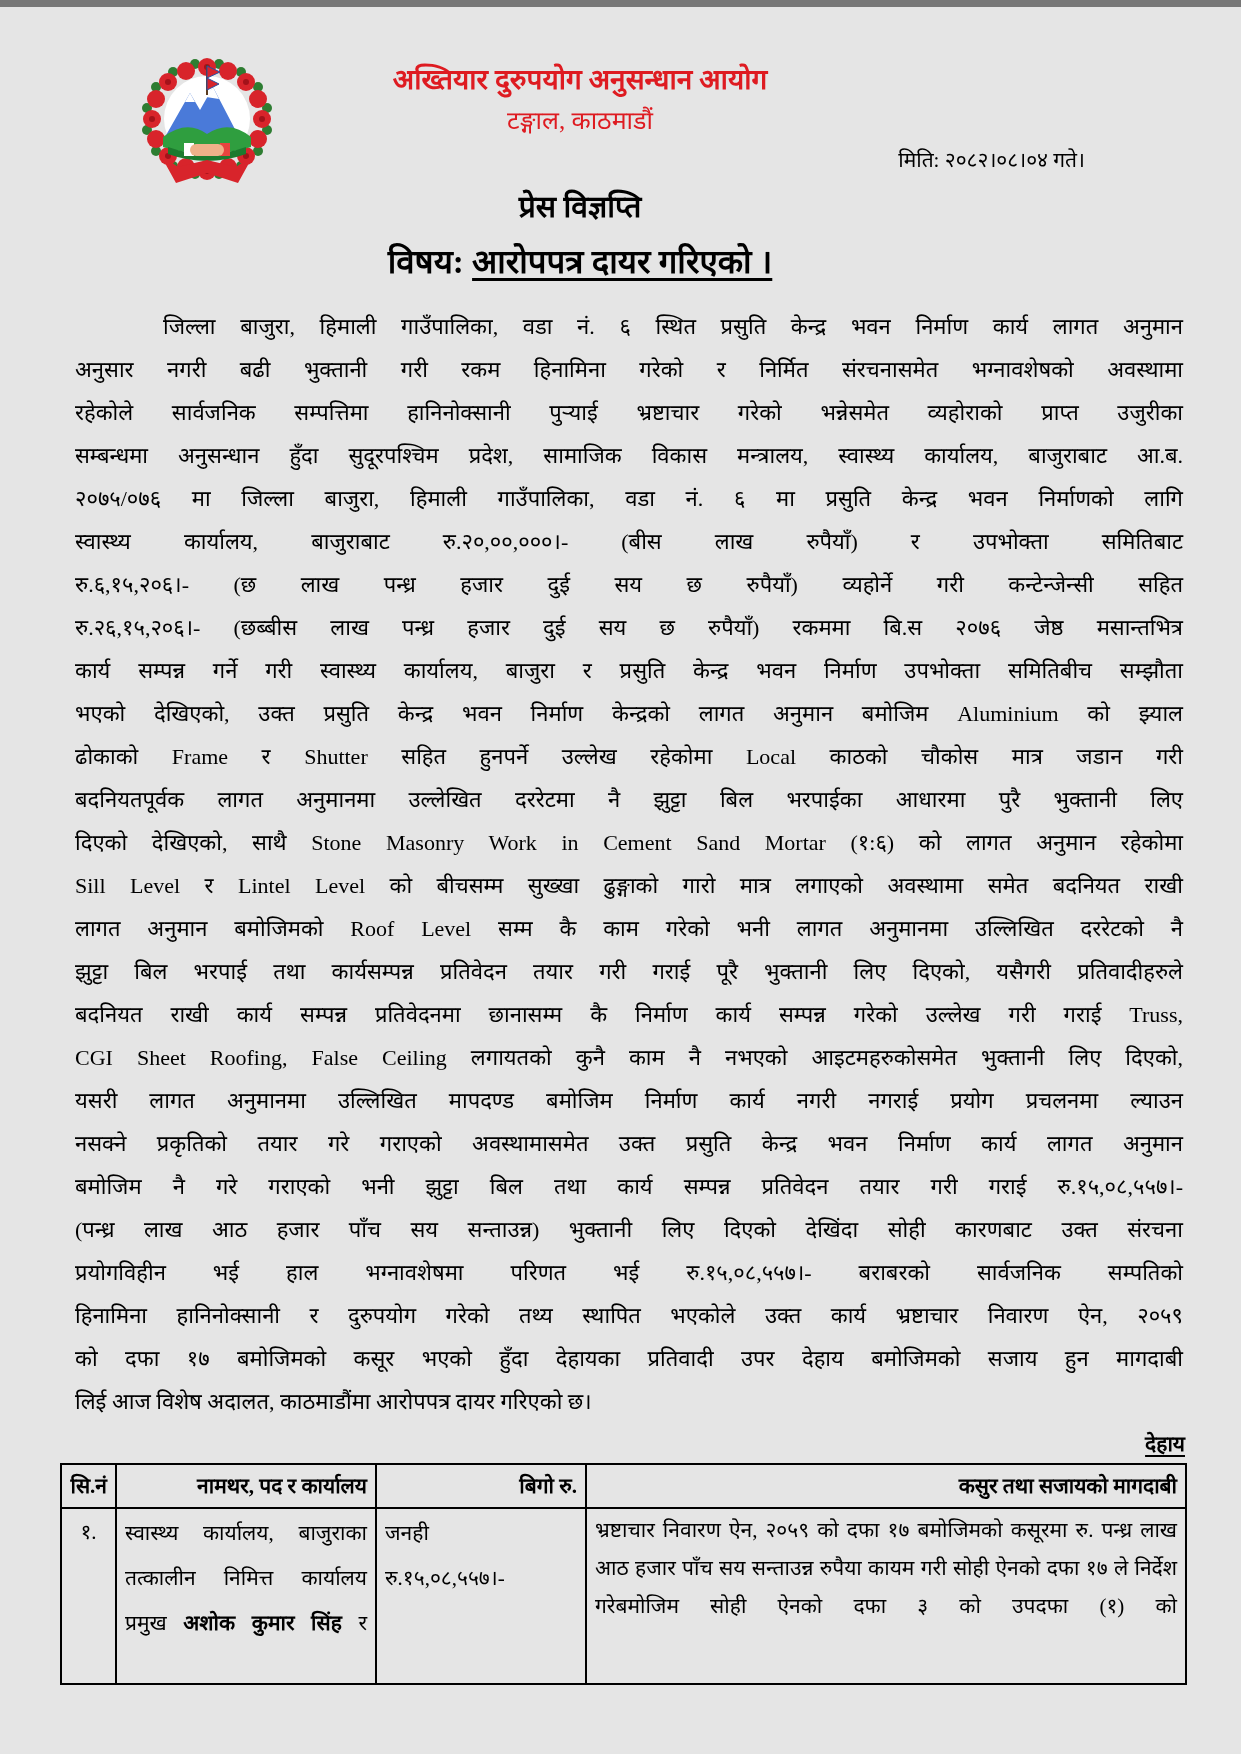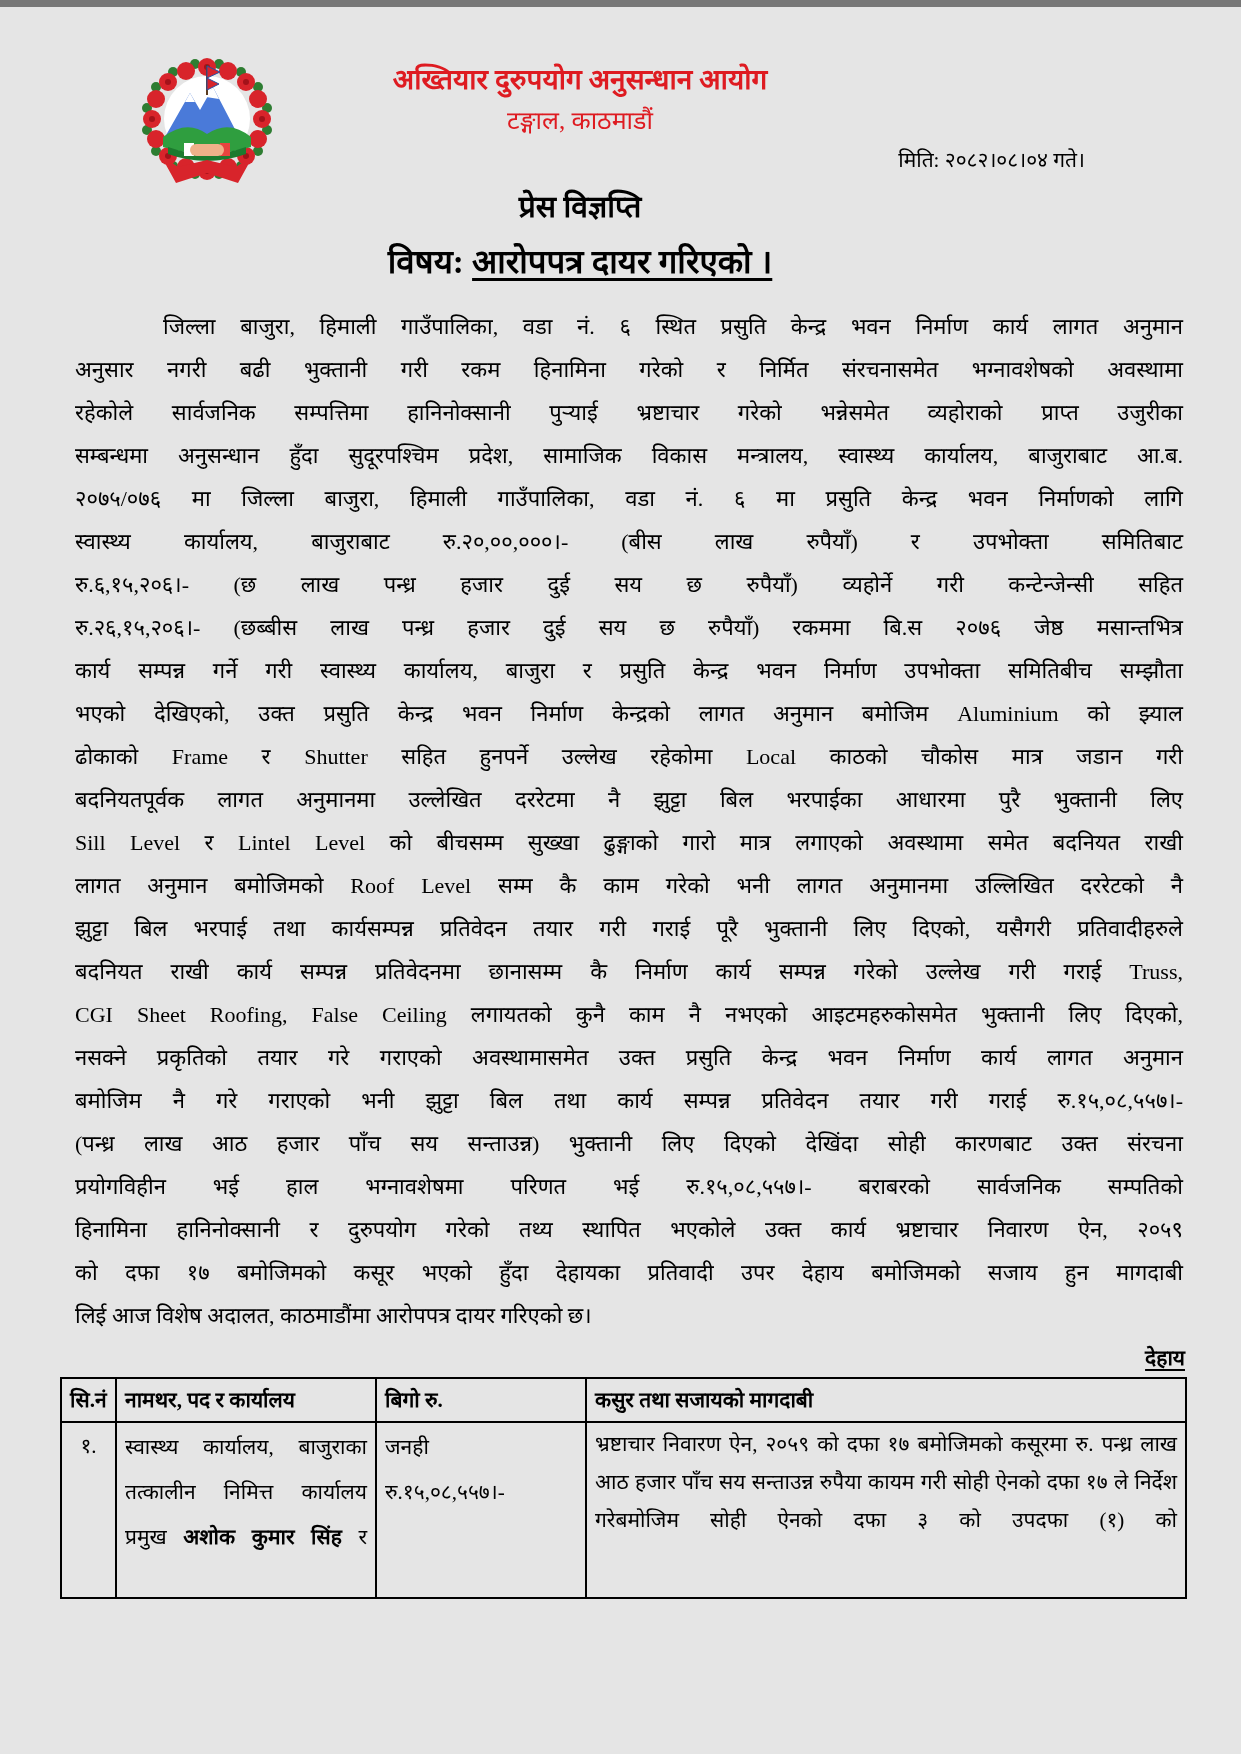--- a/index.html
+++ b/index.html
@@ -17,21 +17,21 @@
   .doc-subject{margin-left:75px;width:1010px;text-align:center;font-size:33px;font-weight:bold;line-height:38px;margin-top:14px;}
   .doc-subject .u{text-decoration:underline;text-underline-offset:5px;}
   .body-par{margin-left:75px;width:1108px;margin-top:24px;font-size:22px;}
   .line{line-height:43px;text-align:justify;text-align-last:justify;white-space:normal;}
   .line.first{text-indent:88px;}
   .line.last{text-align-last:left;}
   .dehaya{margin-left:60px;width:1125px;text-align:right;font-size:21px;font-weight:bold;line-height:30px;margin-top:6px;}
   .dehaya span{text-decoration:underline;text-underline-offset:4px;}
   table.charges{margin-left:60px;margin-top:4px;width:1125px;border-collapse:collapse;table-layout:fixed;}
   table.charges th,table.charges td{border:2px solid #000;vertical-align:top;padding:2px 8px;}
-  table.charges th{font-size:21px;font-weight:bold;text-align:left;height:36px;line-height:34px;padding-top:4px;}
+  table.charges th{font-size:21px;font-weight:bold;text-align:right;height:36px;line-height:34px;padding-top:4px;}
   col.c-sn{width:55px;}col.c-name{width:260px;}col.c-amt{width:210px;}col.c-charge{width:600px;}
   td.cell-sn{text-align:center;font-size:21px;line-height:42px;height:170px;}
   td.cell-name{font-size:21px;line-height:45px;text-align:justify;text-align-last:justify;}
   td.cell-name .bold{font-weight:bold;}
   td.cell-amt{text-align:left;font-size:21px;line-height:45px;padding-top:6px;}
   td.cell-charge{font-size:21px;line-height:38px;text-align:justify;text-align-last:justify;padding-top:6px;}
 </style>
 </head>
 <body>
 
@@ -123,25 +123,27 @@
       <div class="line">रहेकोले सार्वजनिक सम्पत्तिमा हानिनोक्सानी पुऱ्याई भ्रष्टाचार गरेको भन्नेसमेत व्यहोराको प्राप्त उजुरीका</div>
       <div class="line">सम्बन्धमा अनुसन्धान हुँदा सुदूरपश्चिम प्रदेश, सामाजिक विकास मन्त्रालय, स्वास्थ्य कार्यालय, बाजुराबाट आ.ब.</div>
       <div class="line">२०७५/०७६ मा जिल्ला बाजुरा, हिमाली गाउँपालिका, वडा नं. ६ मा प्रसुति केन्द्र भवन निर्माणको लागि</div>
       <div class="line">स्वास्थ्य कार्यालय, बाजुराबाट रु.२०,००,०००।- (बीस लाख रुपैयाँ) र उपभोक्ता समितिबाट</div>
       <div class="line">रु.६,१५,२०६।- (छ लाख पन्ध्र हजार दुई सय छ रुपैयाँ) व्यहोर्ने गरी कन्टेन्जेन्सी सहित</div>
       <div class="line">रु.२६,१५,२०६।- (छब्बीस लाख पन्ध्र हजार दुई सय छ रुपैयाँ) रकममा बि.स २०७६ जेष्ठ मसान्तभित्र</div>
       <div class="line">कार्य सम्पन्न गर्ने गरी स्वास्थ्य कार्यालय, बाजुरा र प्रसुति केन्द्र भवन निर्माण उपभोक्ता समितिबीच सम्झौता</div>
       <div class="line">भएको देखिएको, उक्त प्रसुति केन्द्र भवन निर्माण केन्द्रको लागत अनुमान बमोजिम Aluminium को झ्याल</div>
       <div class="line">ढोकाको Frame र Shutter सहित हुनपर्ने उल्लेख रहेकोमा Local काठको चौकोस मात्र जडान गरी</div>
       <div class="line">बदनियतपूर्वक लागत अनुमानमा उल्लेखित दररेटमा नै झुट्टा बिल भरपाईका आधारमा पुरै भुक्तानी लिए</div>
+      <div class="line">दिएको देखिएको, साथै Stone Masonry Work in Cement Sand Mortar (१:६) को लागत अनुमान रहेकोमा</div>
       <div class="line">Sill Level र Lintel Level को बीचसम्म सुख्खा ढुङ्गाको गारो मात्र लगाएको अवस्थामा समेत बदनियत राखी</div>
       <div class="line">लागत अनुमान बमोजिमको Roof Level सम्म कै काम गरेको भनी लागत अनुमानमा उल्लिखित दररेटको नै</div>
       <div class="line">झुट्टा बिल भरपाई तथा कार्यसम्पन्न प्रतिवेदन तयार गरी गराई पूरै भुक्तानी लिए दिएको, यसैगरी प्रतिवादीहरुले</div>
       <div class="line">बदनियत राखी कार्य सम्पन्न प्रतिवेदनमा छानासम्म कै निर्माण कार्य सम्पन्न गरेको उल्लेख गरी गराई Truss,</div>
       <div class="line">CGI Sheet Roofing, False Ceiling लगायतको कुनै काम नै नभएको आइटमहरुकोसमेत भुक्तानी लिए दिएको,</div>
+      <div class="line">यसरी लागत अनुमानमा उल्लिखित मापदण्ड बमोजिम निर्माण कार्य नगरी नगराई प्रयोग प्रचलनमा ल्याउन</div>
       <div class="line">नसक्ने प्रकृतिको तयार गरे गराएको अवस्थामासमेत उक्त प्रसुति केन्द्र भवन निर्माण कार्य लागत अनुमान</div>
       <div class="line">बमोजिम नै गरे गराएको भनी झुट्टा बिल तथा कार्य सम्पन्न प्रतिवेदन तयार गरी गराई रु.१५,०८,५५७।-</div>
       <div class="line">(पन्ध्र लाख आठ हजार पाँच सय सन्ताउन्न) भुक्तानी लिए दिएको देखिंदा सोही कारणबाट उक्त संरचना</div>
       <div class="line">प्रयोगविहीन भई हाल भग्नावशेषमा परिणत भई रु.१५,०८,५५७।- बराबरको सार्वजनिक सम्पतिको</div>
       <div class="line">हिनामिना हानिनोक्सानी र दुरुपयोग गरेको तथ्य स्थापित भएकोले उक्त कार्य भ्रष्टाचार निवारण ऐन, २०५९</div>
       <div class="line">को दफा १७ बमोजिमको कसूर भएको हुँदा देहायका प्रतिवादी उपर देहाय बमोजिमको सजाय हुन मागदाबी</div>
       <div class="line last">लिई आज विशेष अदालत, काठमाडौंमा आरोपपत्र दायर गरिएको छ।</div>
     </div>
 
   <div class="dehaya"><span>देहाय</span></div>

